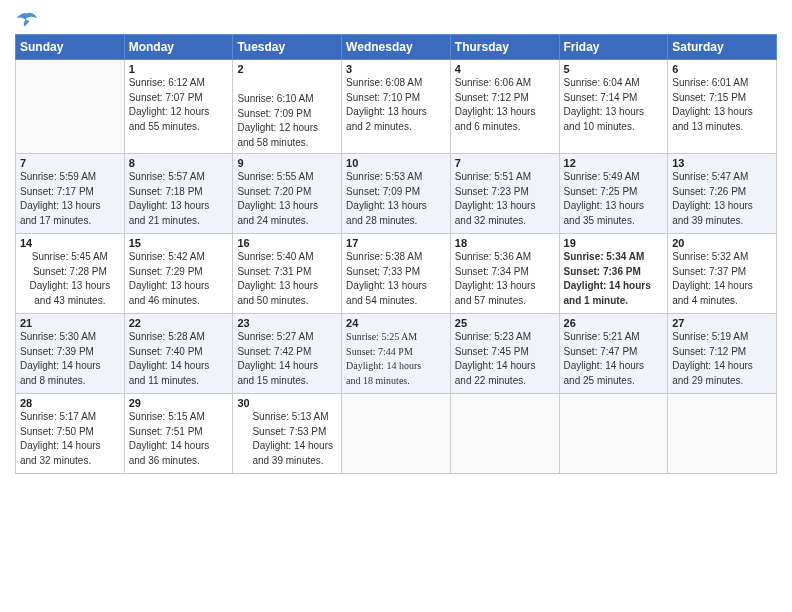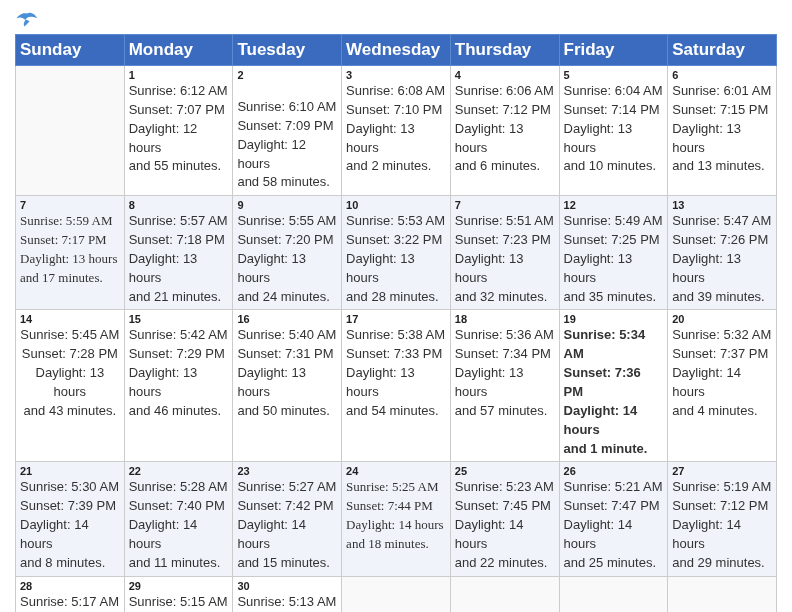--- a/index.html
+++ b/index.html
@@ -52,21 +52,21 @@
       color: #333;
     }
     table {
       width: 100%;
       border-collapse: collapse;
       table-layout: fixed;
     }
     thead tr th {
       background: #3a6bbf;
       color: #fff;
-      font-size: 17px;
+      font-size: 12px;
       font-weight: bold;
       padding: 5px 4px;
       text-align: left;
       border: 1px solid #5a8acf;
     }
     tbody tr td {
       border: 1px solid #ccc;
       vertical-align: top;
       padding: 3px 4px;
       font-size: 9.5px;
@@ -77,21 +77,21 @@
     tbody tr:nth-child(even) td {
       background: #f0f4fa;
     }
     .day-num {
       font-weight: bold;
       font-size: 11px;
       display: block;
       margin-bottom: 1px;
     }
     .day-info {
-      font-size: 13px;
+      font-size: 10px;
       line-height: 1.45;
       color: #333;
     }
     .empty-cell {
       background: #f9f9f9 !important;
     }
   </style>
 </head>
 <body>
 
@@ -167,21 +167,21 @@
             <span class="day-num">6</span>
             <div class="day-info" style="white-space: pre-line;">Sunrise: 6:01 AM
 Sunset: 7:15 PM
 Daylight: 13 hours
 and 13 minutes.</div>
           </td>
         </tr>
         <tr>
           <td>
             <span class="day-num">7</span>
-            <div class="day-info" style="white-space: pre-line; font-family: Liberation Serif, serif;">Sunrise: 5:59 AM
+            <div class="day-info" style="white-space: pre-line;">Sunrise: 5:59 AM
 Sunset: 7:17 PM
 Daylight: 13 hours
 and 17 minutes.</div>
           </td>
           <td>
             <span class="day-num">8</span>
             <div class="day-info" style="white-space: pre-line;">Sunrise: 5:57 AM
 Sunset: 7:18 PM
 Daylight: 13 hours
 and 21 minutes.</div>
@@ -189,21 +189,21 @@
           <td>
             <span class="day-num">9</span>
             <div class="day-info" style="white-space: pre-line;">Sunrise: 5:55 AM
 Sunset: 7:20 PM
 Daylight: 13 hours
 and 24 minutes.</div>
           </td>
           <td>
             <span class="day-num">10</span>
             <div class="day-info" style="white-space: pre-line;">Sunrise: 5:53 AM
-Sunset: 3:22 PM
+Sunset: 7:09 PM
 Daylight: 13 hours
 and 28 minutes.</div>
           </td>
           <td>
             <span class="day-num">7</span>
             <div class="day-info" style="white-space: pre-line;">Sunrise: 5:51 AM
 Sunset: 7:23 PM
 Daylight: 13 hours
 and 32 minutes.</div>
           </td>
@@ -334,21 +334,21 @@
           </td>
           <td>
             <span class="day-num">29</span>
             <div class="day-info" style="white-space: pre-line;">Sunrise: 5:15 AM
 Sunset: 7:51 PM
 Daylight: 14 hours
 and 36 minutes.</div>
           </td>
           <td>
             <span class="day-num">30</span>
-            <div class="day-info" style="white-space: pre-line;">Sunrise: 5:13 AM
+            <div class="day-info" style="white-space: pre-line; margin-left: 15px;">Sunrise: 5:13 AM
 Sunset: 7:53 PM
 Daylight: 14 hours
 and 39 minutes.</div>
           </td>
           <td class="empty-cell"></td>
           <td class="empty-cell"></td>
           <td class="empty-cell"></td>
           <td class="empty-cell"></td>
         </tr>
       </tbody>

